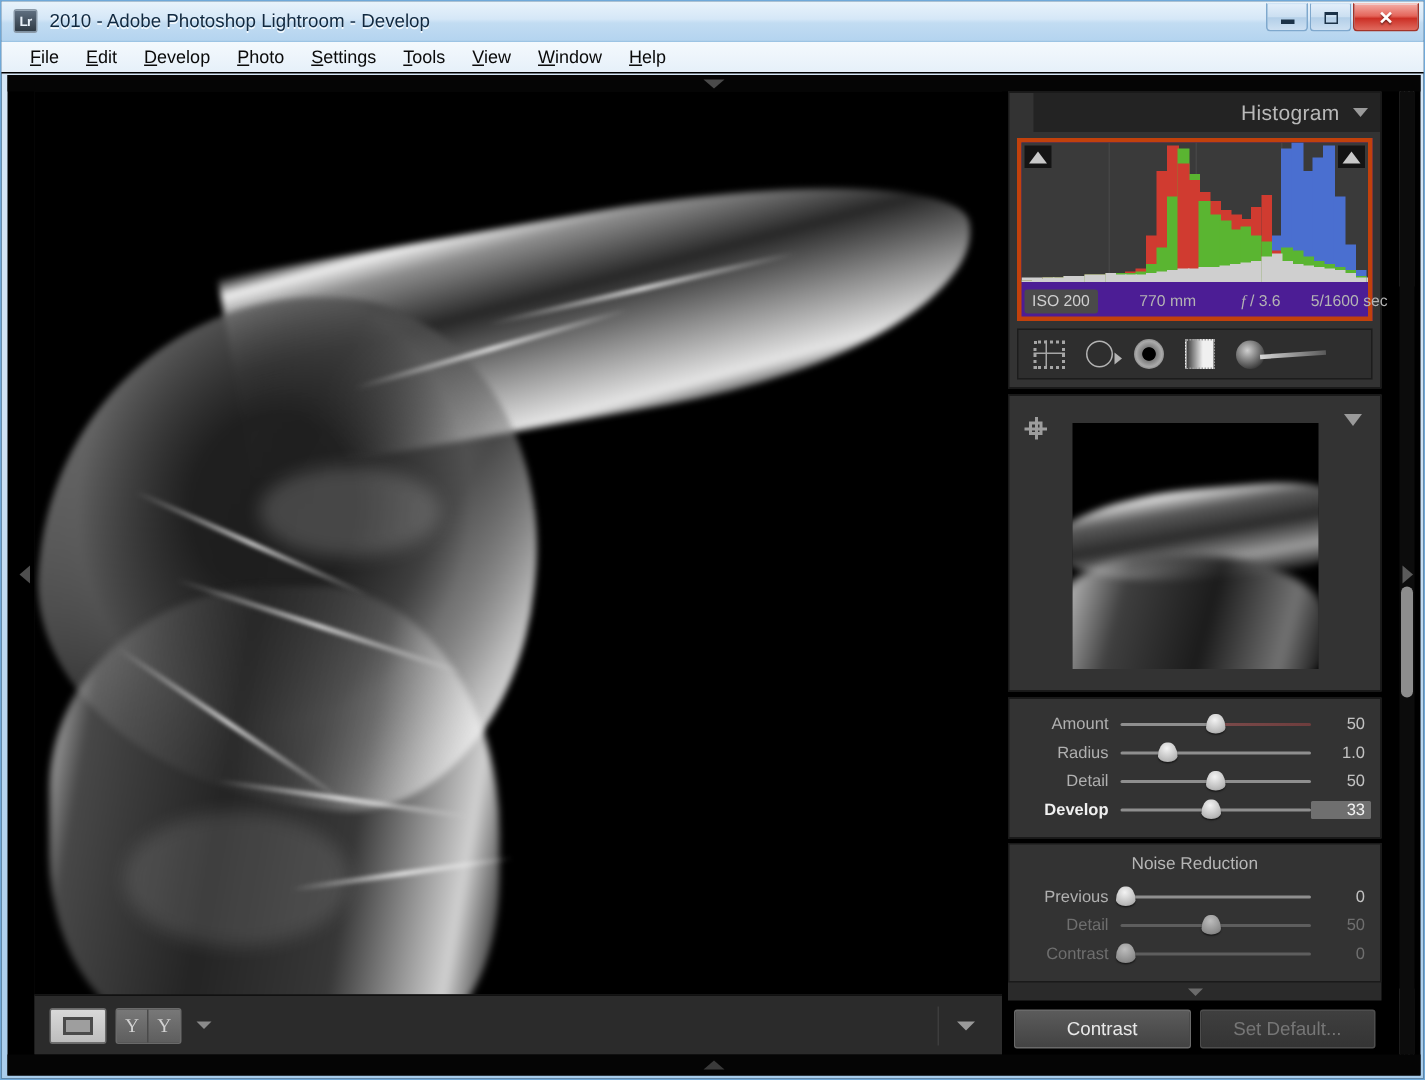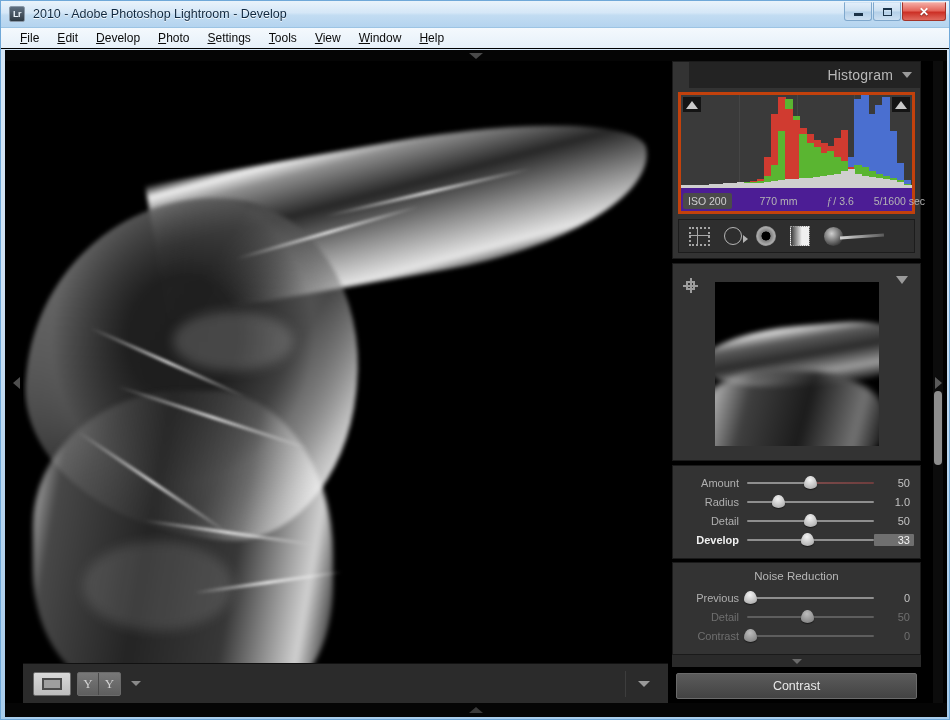--- a/index.html
+++ b/index.html
@@ -831,20 +831,21 @@
             </div>
           </div>
       </div>
 
       <div id="panel-more">
         <div class="tri"></div>
       </div>
 
       <div id="bottom-buttons">
         <div class="lrbtn">Contrast</div>
+        <div class="lrbtn disabled">Set Default...</div>
       </div>
     </div>
 
     <div class="grip-strip" id="grip-top"></div>
     <div class="grip-strip" id="grip-bottom"></div>
     <div id="right-scroll">
       <div id="right-scroll-thumb"></div>
     </div>
 
     <div id="right-toggle">

